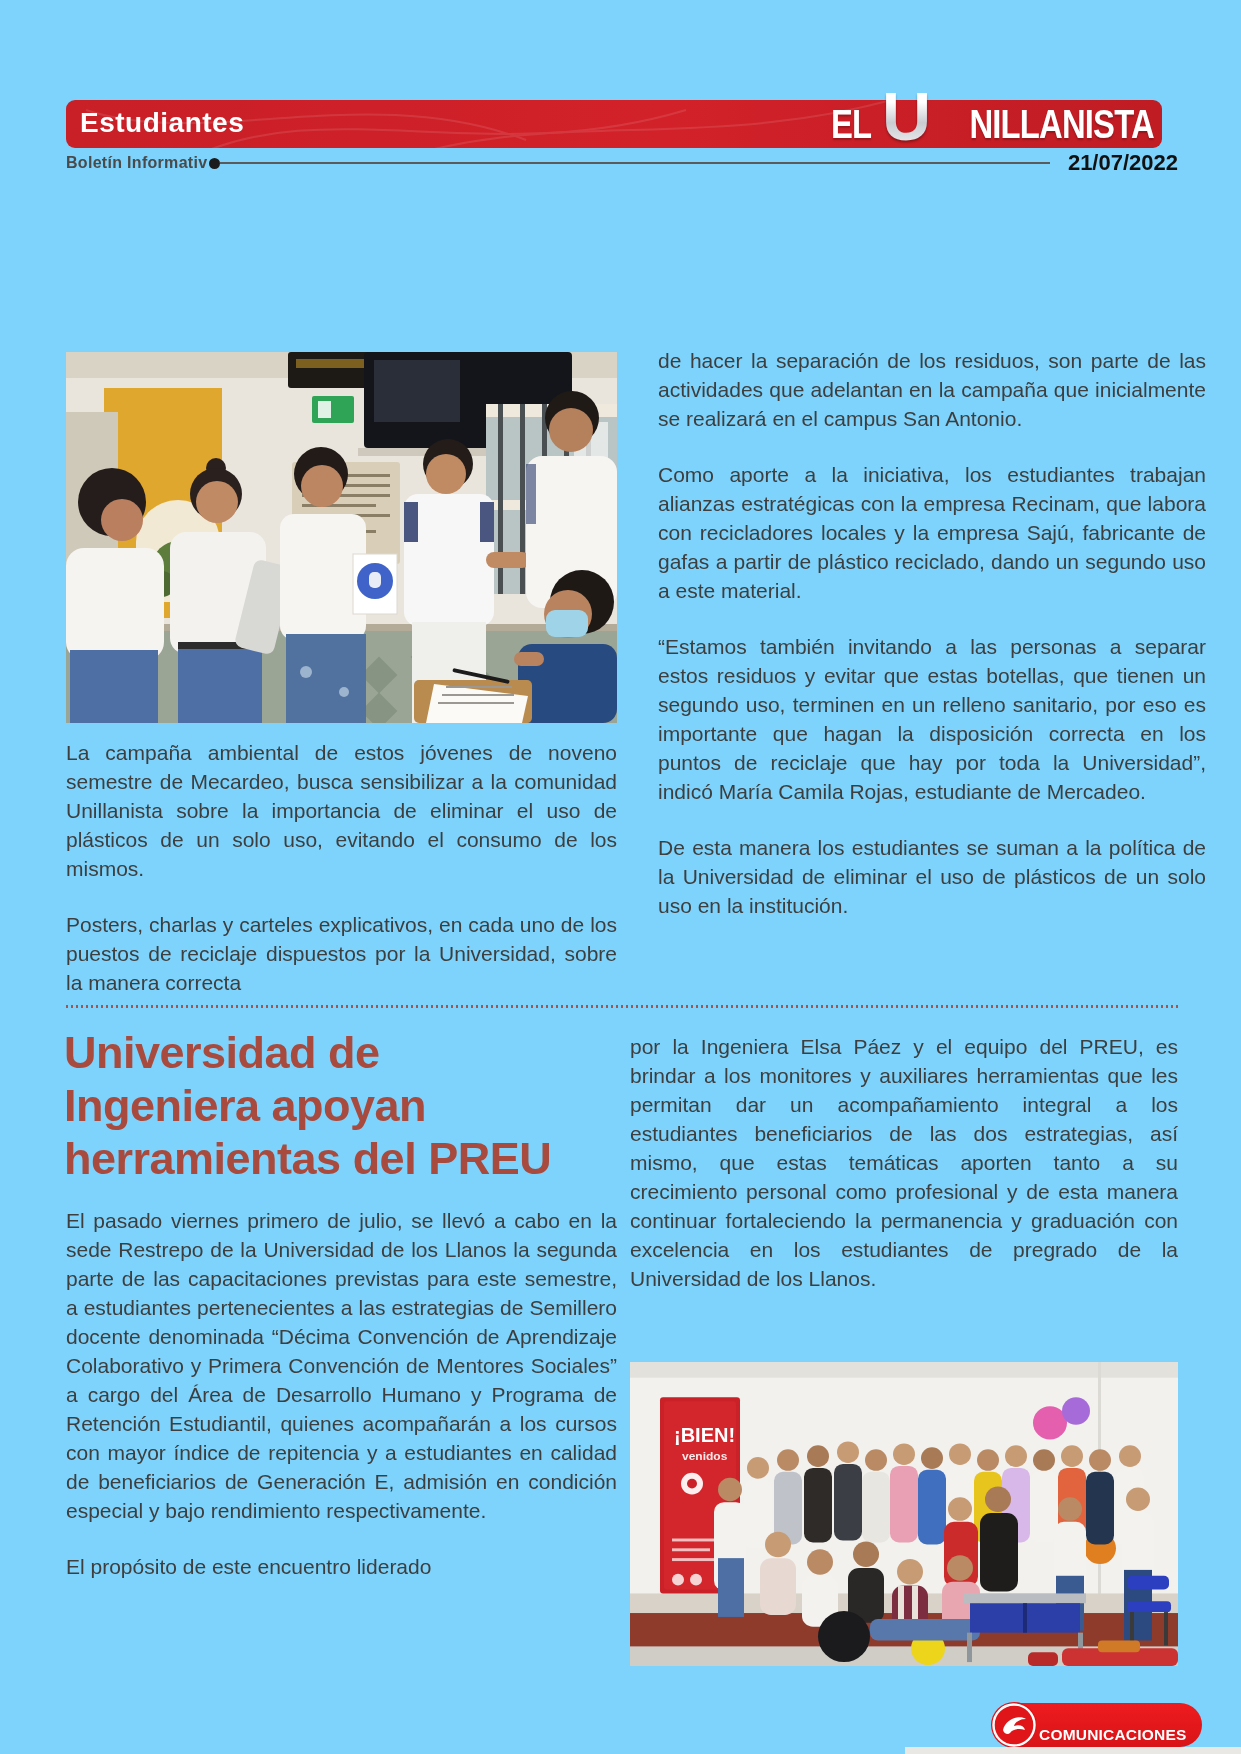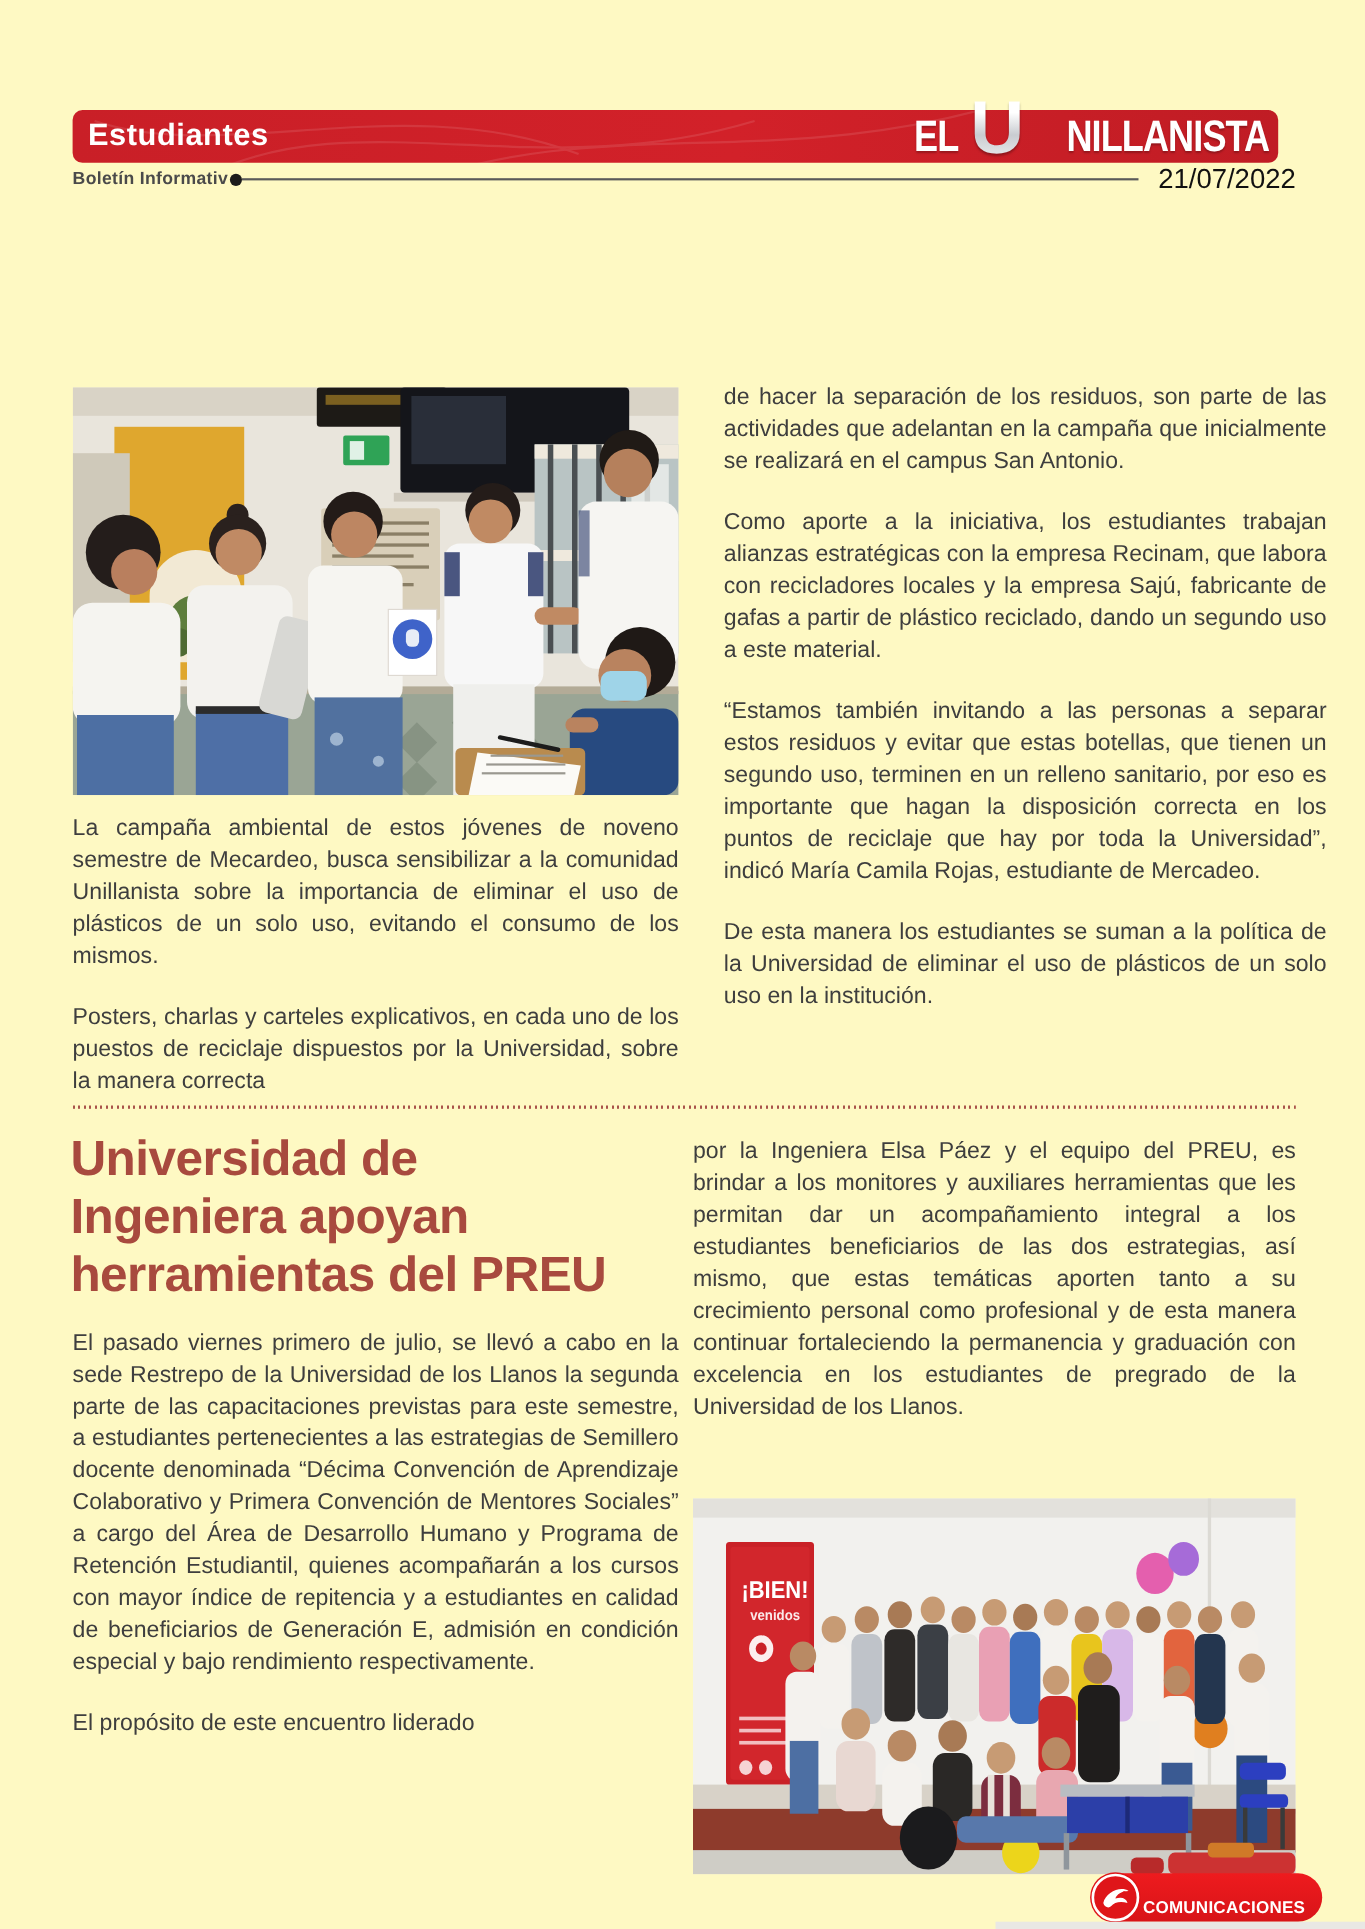--- a/index.html
+++ b/index.html
@@ -1,18 +1,18 @@
 <!DOCTYPE html>
 <html><head>
 <meta charset="utf-8">
 <style>
   html,body{margin:0;padding:0;background:#888;}
   .page{
     position:relative;width:1241px;height:1754px;margin:0 auto;
-    background:#fef9c3;overflow:hidden;
+    background:#7dd3fc;overflow:hidden;
     font-family:"Liberation Sans", sans-serif;color:#3e3e3e;
   }
   
   .red-bar{
     position:absolute;left:66px;top:100px;width:1096px;height:48px;
     background:linear-gradient(90deg,#c91f27,#d22129 55%,#c01c24);
     border-radius:9px;
   }
   .bar-swirls{position:absolute;left:0;top:0;width:100%;height:100%;opacity:.10;}
   .section-label{
@@ -36,21 +36,21 @@
     -webkit-text-fill-color:transparent;text-shadow:none;
     filter:drop-shadow(0 2px 1px rgba(0,0,0,.3));
   }
   .bulletin-row{
     position:absolute;left:66px;top:150px;width:1112px;height:26px;
     display:flex;align-items:center;
   }
   .bulletin-label{font-size:16px;font-weight:700;color:#4a4a4a;letter-spacing:.3px;}
   .bulletin-dot{width:11px;height:11px;border-radius:50%;background:#1c1c1c;margin-left:2px;}
   .bulletin-line{flex:1;height:0;border-top:2px solid #5a5a5a;margin:0 18px 0 0;}
-  .bulletin-date{font-size:25px;font-weight:400;color:#111;}
+  .bulletin-date{font-size:22px;font-weight:700;color:#111;}
   
   .headline1{
     position:absolute;left:64px;top:194px;width:1114px;
     color:#a84a3e;font-weight:800;font-size:57px;line-height:62px;letter-spacing:-1px;
   }
   .headline2{
     position:absolute;left:64px;top:1026px;width:540px;
     color:#a84a3e;font-weight:800;font-size:45px;line-height:53px;letter-spacing:-.5px;
   }
   
@@ -62,21 +62,21 @@
   .col-a2-left{left:66px;top:1206px;width:551px;}
   .col-a2-right{left:630px;top:1032px;width:548px;}
   
   .dotted-divider{
     position:absolute;left:66px;top:1005px;width:1112px;height:3px;
     background:repeating-linear-gradient(90deg,#a9544a 0 2px,transparent 2px 5px);
   }
   
   .photo{position:absolute;overflow:hidden;}
   .photo1{left:66px;top:352px;width:551px;height:371px;}
-  .photo2{left:630px;top:1362px;width:548px;height:342px;}
+  .photo2{left:630px;top:1362px;width:548px;height:304px;}
   .photo svg{display:block;width:100%;height:100%;}
   
   .comms-badge{
     position:absolute;left:993px;top:1703px;height:44px;min-width:168px;
     background:linear-gradient(180deg,#ee1b1e,#d81418);border-radius:24px;
     display:flex;align-items:center;padding:0 16px 0 46px;box-sizing:border-box;
   }
   .comms-logo{
     position:absolute;left:-4px;top:-3px;width:50px;height:50px;
   }

